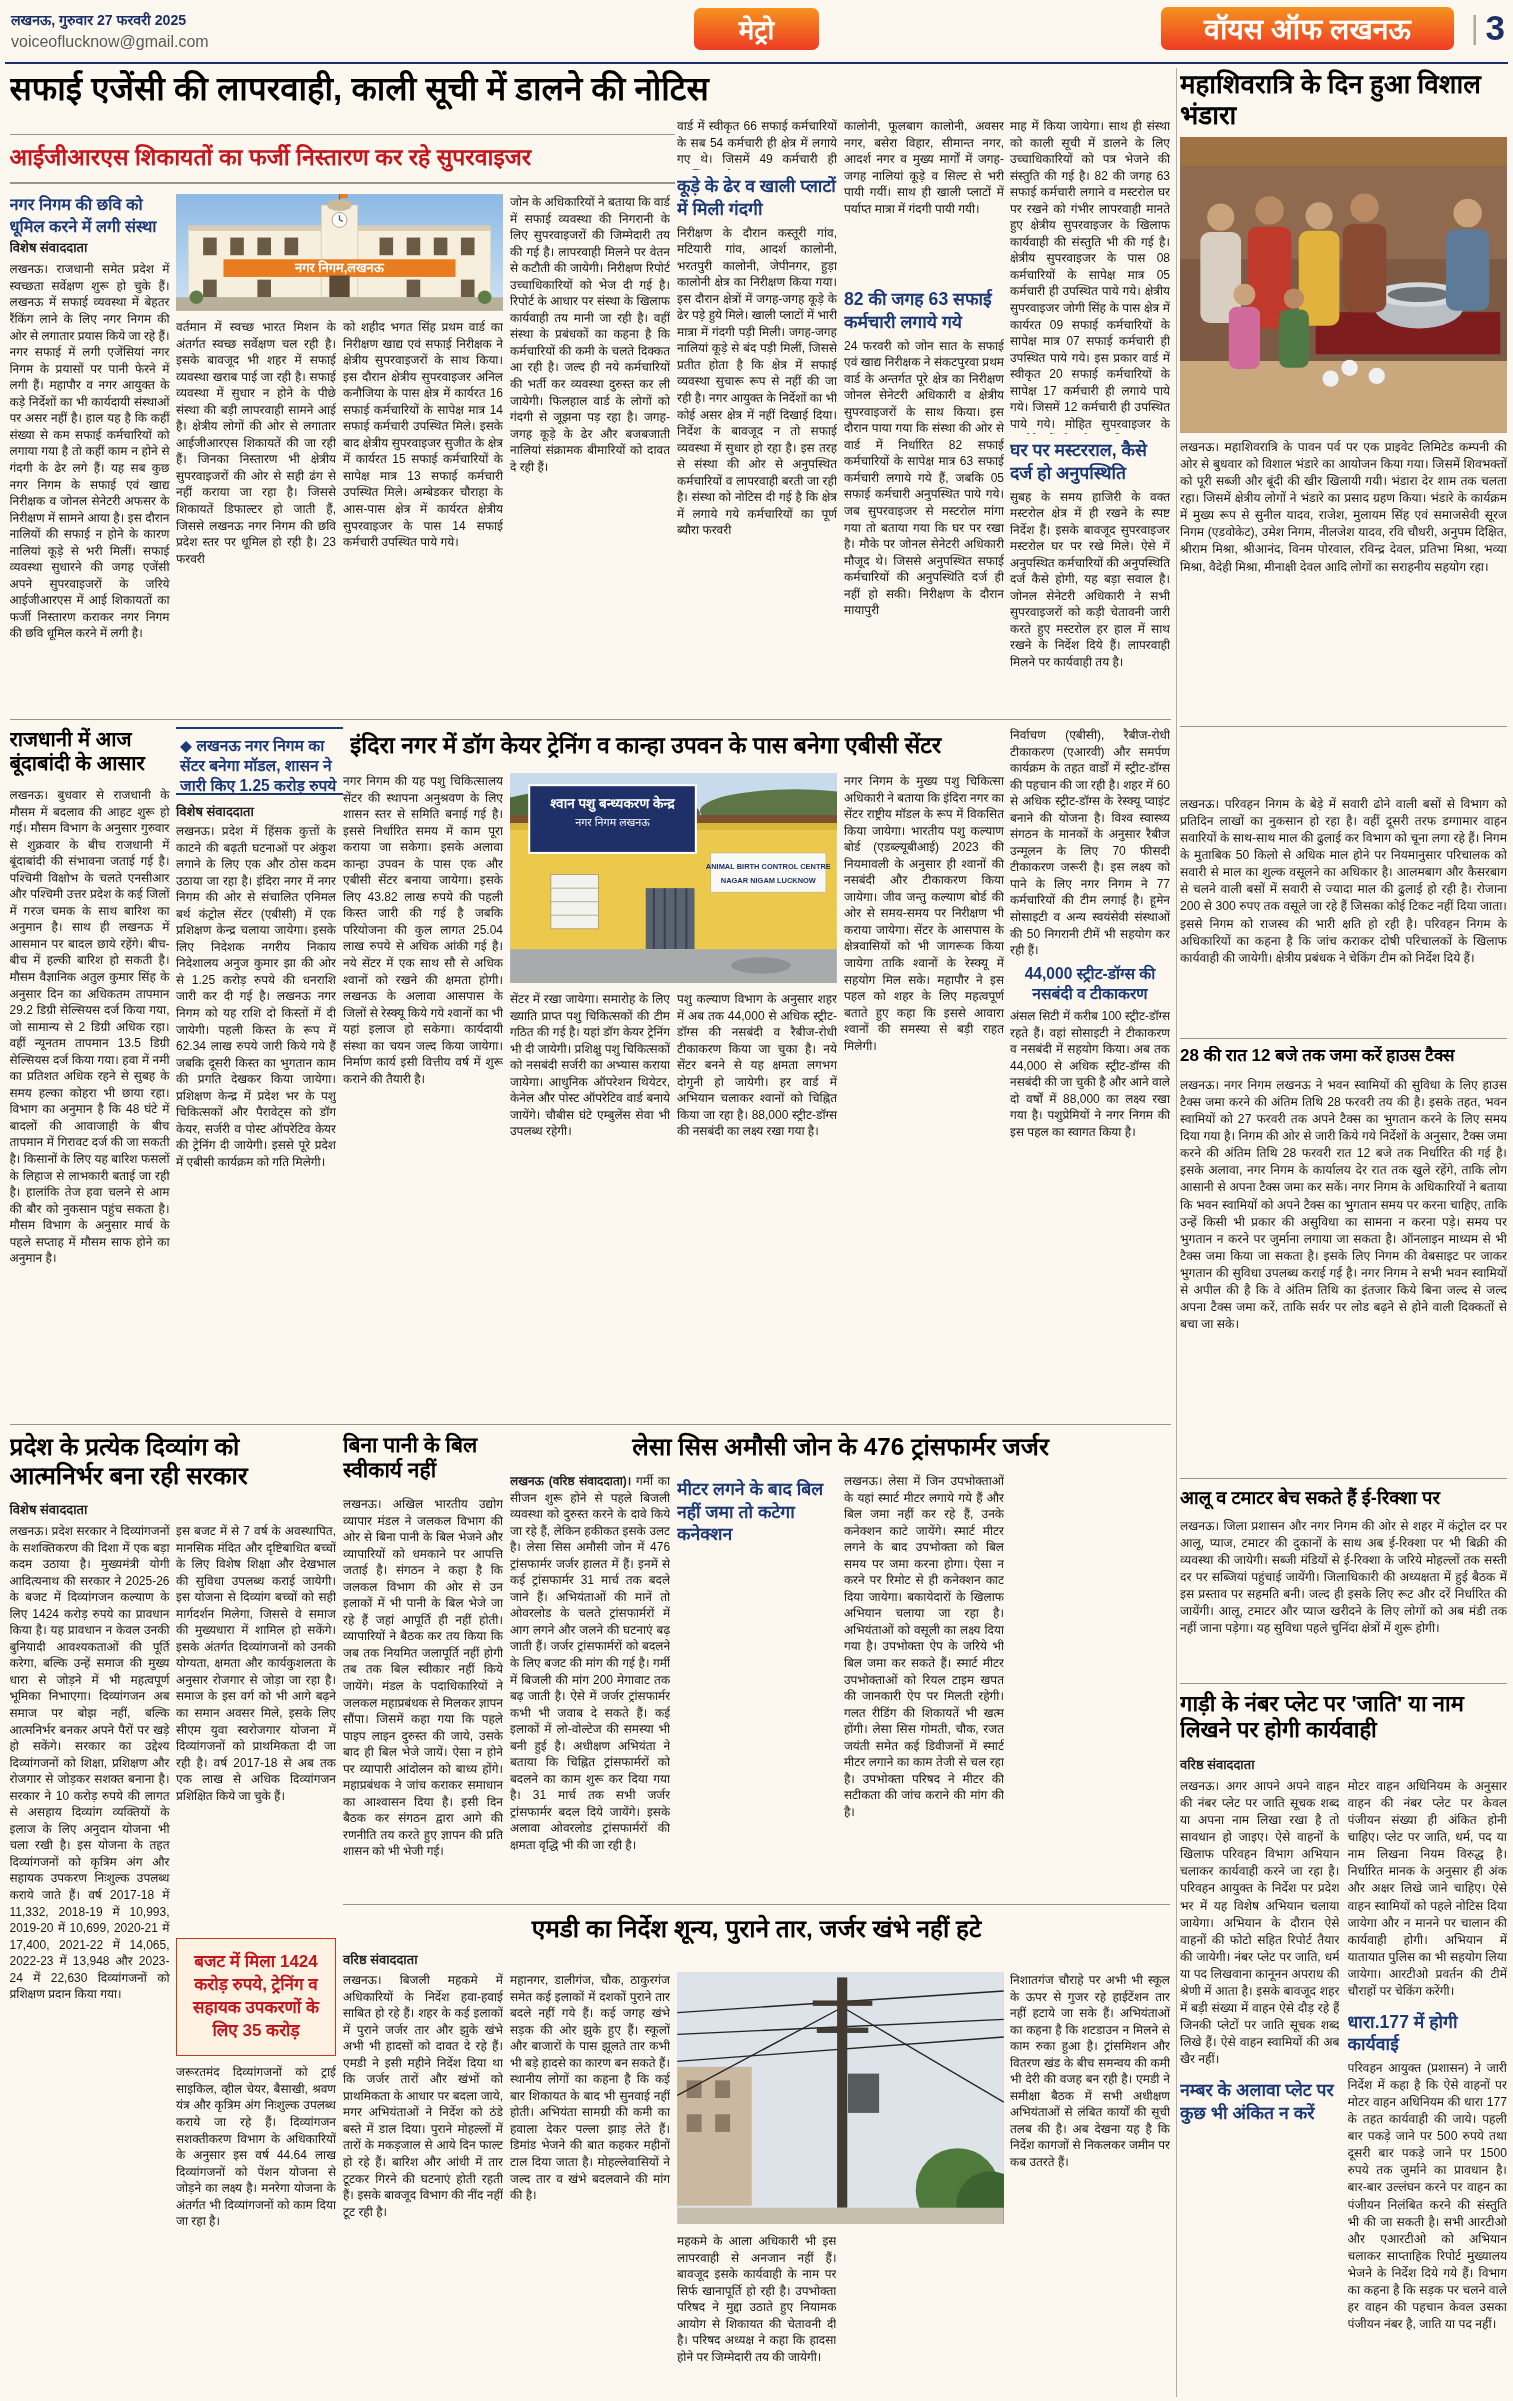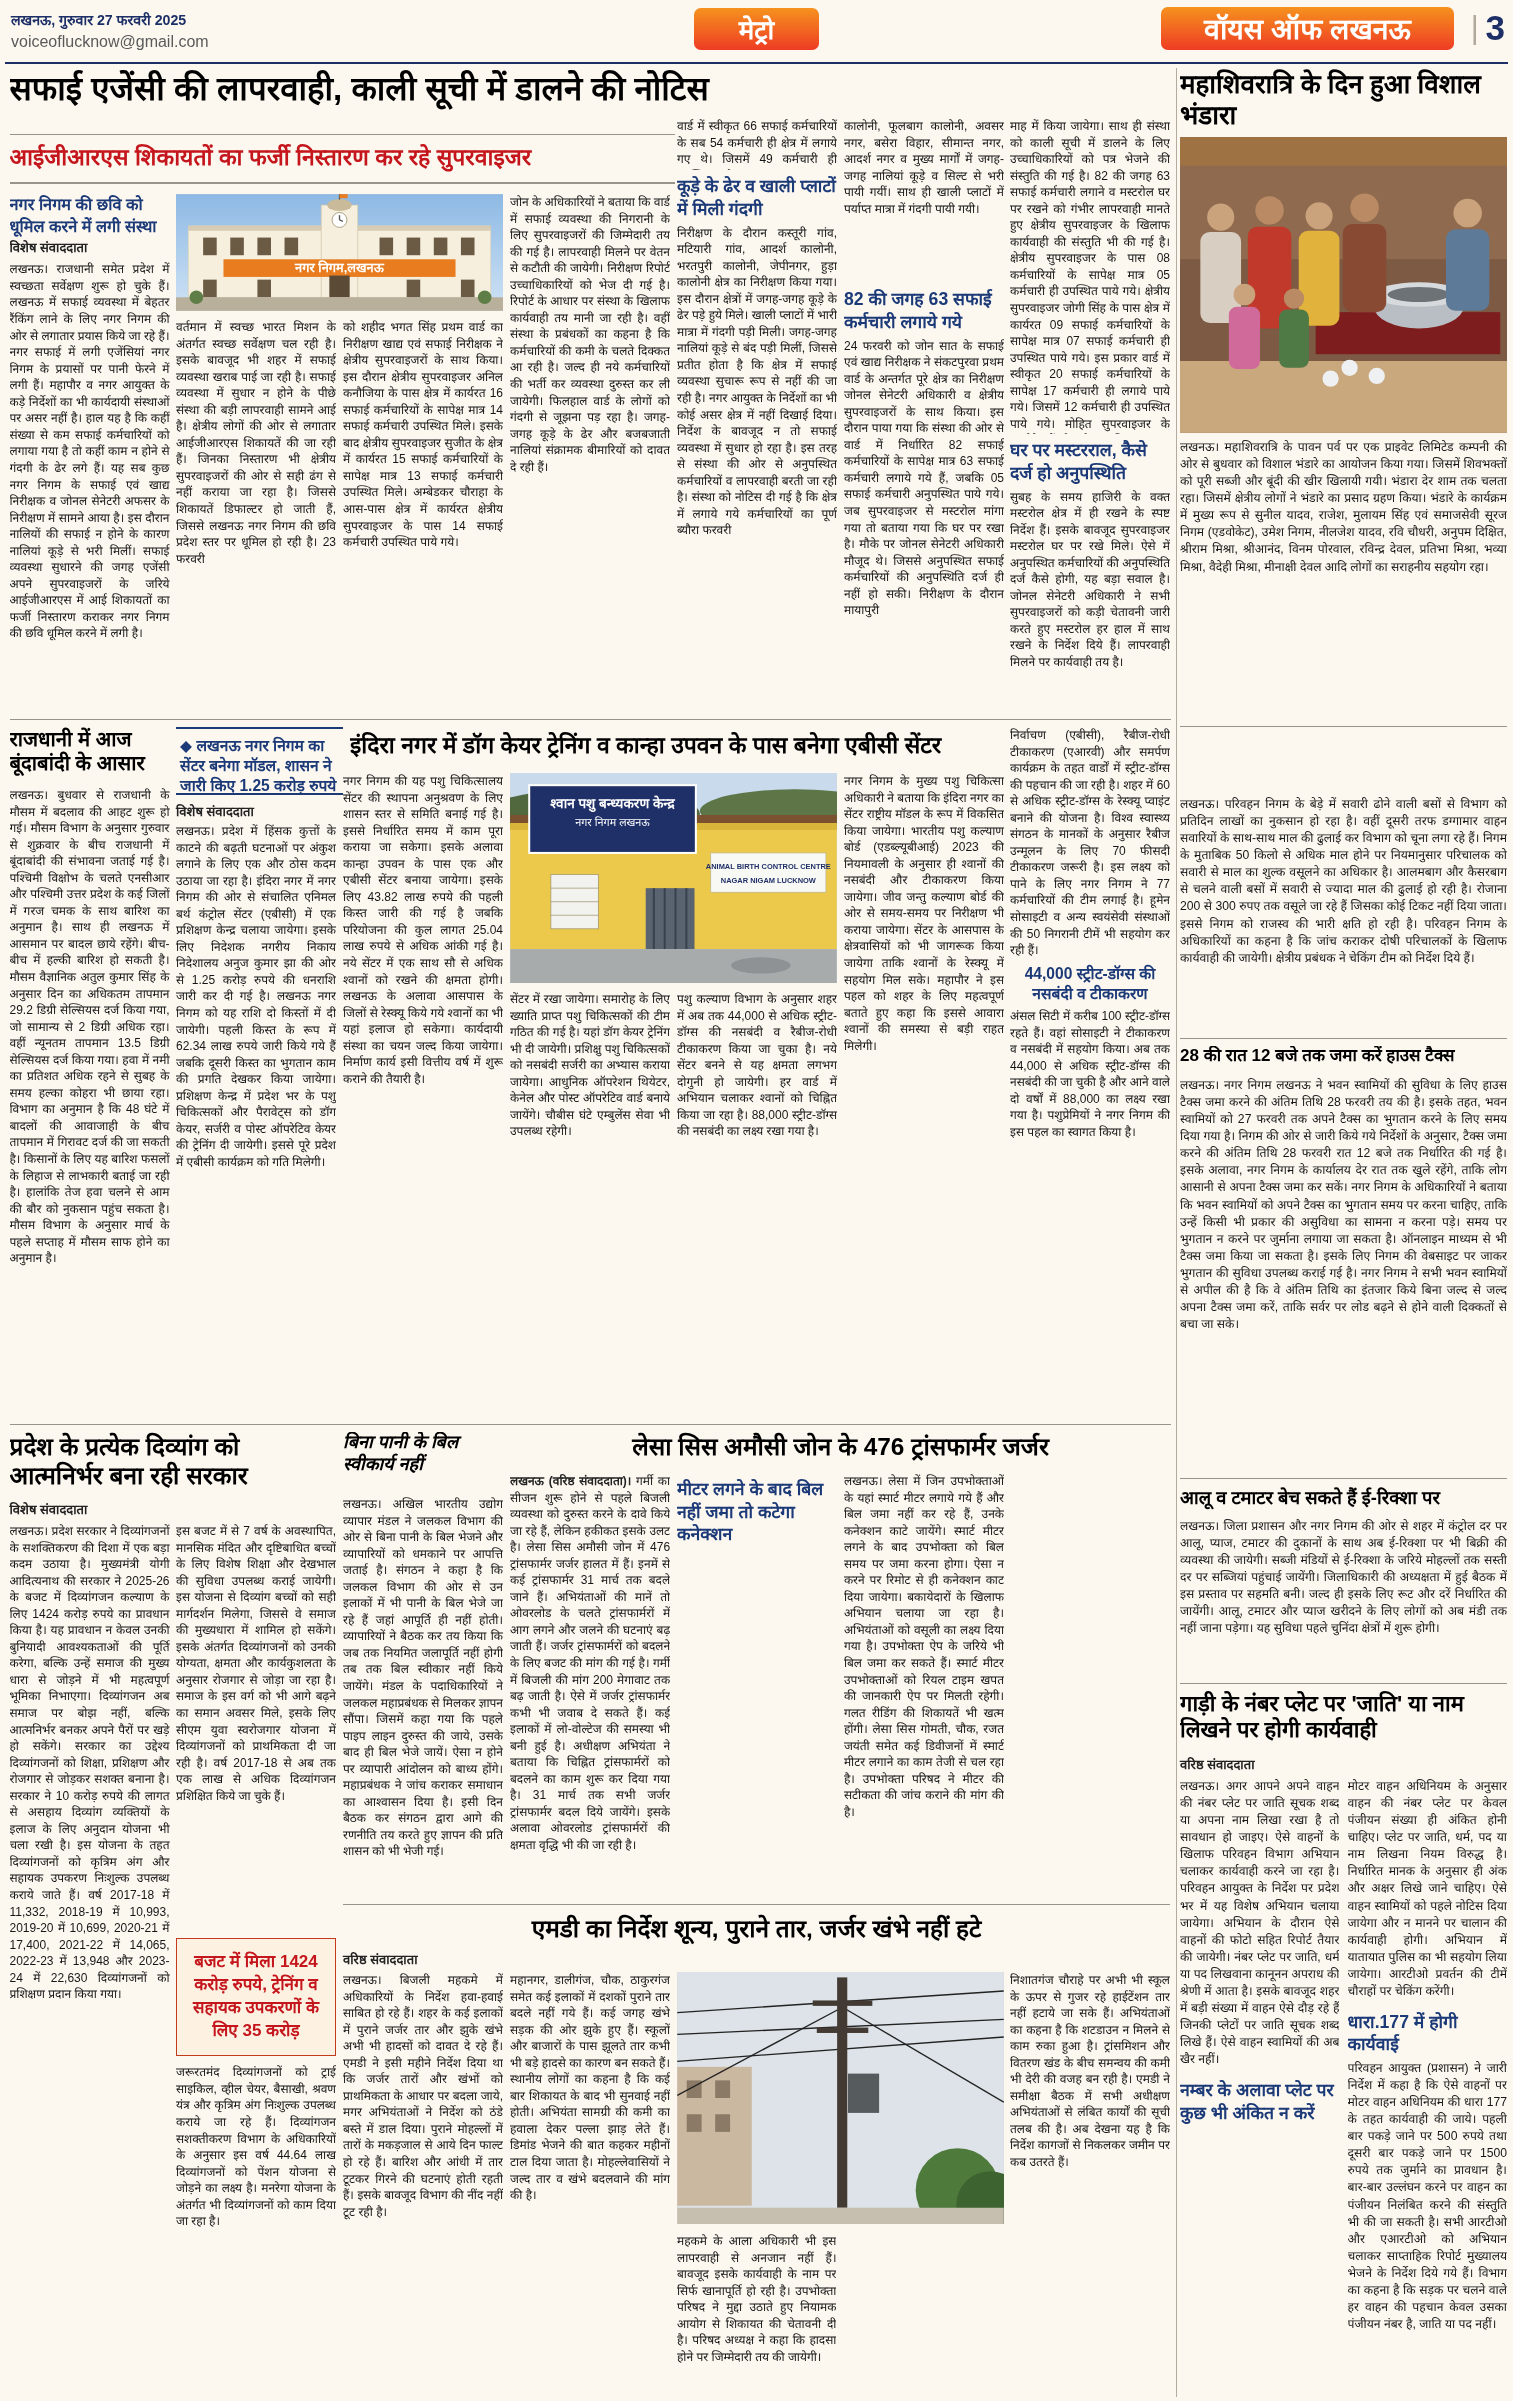--- a/index.html
+++ b/index.html
@@ -245,21 +245,21 @@
 
   <div class="abs story-head" style="left:9.5px;top:1432px;width:327px;height:62px;font-size:24.4px;">प्रदेश के प्रत्येक दिव्यांग को आत्मनिर्भर बना रही सरकार</div>
   <div class="abs byline" style="left:9.5px;top:1500px;width:160px;height:17.6px;">विशेष संवाददाता</div>
   <div class="abs body-text" style="left:9.5px;top:1523px;width:160px;height:868px;">लखनऊ। प्रदेश सरकार ने दिव्यांगजनों के सशक्तिकरण की दिशा में एक बड़ा कदम उठाया है। मुख्यमंत्री योगी आदित्यनाथ की सरकार ने 2025-26 के बजट में दिव्यांगजन कल्याण के लिए 1424 करोड़ रुपये का प्रावधान किया है। यह प्रावधान न केवल उनकी बुनियादी आवश्यकताओं की पूर्ति करेगा, बल्कि उन्हें समाज की मुख्य धारा से जोड़ने में भी महत्वपूर्ण भूमिका निभाएगा। दिव्यांगजन अब समाज पर बोझ नहीं, बल्कि आत्मनिर्भर बनकर अपने पैरों पर खड़े हो सकेंगे। सरकार का उद्देश्य दिव्यांगजनों को शिक्षा, प्रशिक्षण और रोजगार से जोड़कर सशक्त बनाना है। सरकार ने 10 करोड़ रुपये की लागत से असहाय दिव्यांग व्यक्तियों के इलाज के लिए अनुदान योजना भी चला रखी है। इस योजना के तहत दिव्यांगजनों को कृत्रिम अंग और सहायक उपकरण निःशुल्क उपलब्ध कराये जाते हैं। वर्ष 2017-18 में 11,332, 2018-19 में 10,993, 2019-20 में 10,699, 2020-21 में 17,400, 2021-22 में 14,065, 2022-23 में 13,948 और 2023-24 में 22,630 दिव्यांगजनों को प्रशिक्षण प्रदान किया गया।</div>
   <div class="abs" style="left:176px;top:1523px;width:160px;height:868px;overflow:hidden;">
     <div class="body-text" style="height:407px;">इस बजट में से 7 वर्ष के अवस्थापित, मानसिक मंदित और दृष्टिबाधित बच्चों के लिए विशेष शिक्षा और देखभाल की सुविधा उपलब्ध कराई जायेगी। इस योजना से दिव्यांग बच्चों को सही मार्गदर्शन मिलेगा, जिससे वे समाज की मुख्यधारा में शामिल हो सकेंगे। इसके अंतर्गत दिव्यांगजनों को उनकी योग्यता, क्षमता और कार्यकुशलता के अनुसार रोजगार से जोड़ा जा रहा है। समाज के इस वर्ग को भी आगे बढ़ने का समान अवसर मिले, इसके लिए सीएम युवा स्वरोजगार योजना में दिव्यांगजनों को प्राथमिकता दी जा रही है। वर्ष 2017-18 से अब तक एक लाख से अधिक दिव्यांगजन प्रशिक्षित किये जा चुके हैं।</div>
     <div class="budget-box">बजट में मिला 1424 करोड़ रुपये, ट्रेनिंग व सहायक उपकरणों के लिए 35 करोड़</div>
     <div class="body-text">जरूरतमंद दिव्यांगजनों को ट्राई साइकिल, व्हील चेयर, बैसाखी, श्रवण यंत्र और कृत्रिम अंग निःशुल्क उपलब्ध कराये जा रहे हैं। दिव्यांगजन सशक्तीकरण विभाग के अधिकारियों के अनुसार इस वर्ष 44.64 लाख दिव्यांगजनों को पेंशन योजना से जोड़ने का लक्ष्य है। मनरेगा योजना के अंतर्गत भी दिव्यांगजनों को काम दिया जा रहा है।</div>
   </div>
 
-  <div class="abs story-head" style="left:343px;top:1432px;width:160px;height:57px;font-size:18px;font-style:italic;">बिना पानी के बिल स्वीकार्य नहीं</div>
+  <div class="abs story-head" style="left:343px;top:1432px;width:160px;height:57px;font-size:21px;">बिना पानी के बिल स्वीकार्य नहीं</div>
   <div class="abs body-text" style="left:343px;top:1496px;width:160px;height:400px;">लखनऊ। अखिल भारतीय उद्योग व्यापार मंडल ने जलकल विभाग की ओर से बिना पानी के बिल भेजने और व्यापारियों को धमकाने पर आपत्ति जताई है। संगठन ने कहा है कि जलकल विभाग की ओर से उन इलाकों में भी पानी के बिल भेजे जा रहे हैं जहां आपूर्ति ही नहीं होती। व्यापारियों ने बैठक कर तय किया कि जब तक नियमित जलापूर्ति नहीं होगी तब तक बिल स्वीकार नहीं किये जायेंगे। मंडल के पदाधिकारियों ने जलकल महाप्रबंधक से मिलकर ज्ञापन सौंपा। जिसमें कहा गया कि पहले पाइप लाइन दुरुस्त की जाये, उसके बाद ही बिल भेजे जायें। ऐसा न होने पर व्यापारी आंदोलन को बाध्य होंगे। महाप्रबंधक ने जांच कराकर समाधान का आश्वासन दिया है। इसी दिन बैठक कर संगठन द्वारा आगे की रणनीति तय करते हुए ज्ञापन की प्रति शासन को भी भेजी गई।</div>
 
   <div class="abs story-head center" style="left:510px;top:1432px;width:661px;height:33px;font-size:24.4px;white-space:nowrap;">लेसा सिस अमौसी जोन के 476 ट्रांसफार्मर जर्जर</div>
   <div class="abs cols4" style="left:510px;top:1473px;width:661px;height:425px;overflow:hidden;">
     <p class="body-text"><span class="byline" style="font-size:12px;">लखनऊ (वरिष्ठ संवाददाता)।</span> <span>गर्मी का सीजन शुरू होने से पहले बिजली व्यवस्था को दुरुस्त करने के दावे किये जा रहे हैं, लेकिन हकीकत इसके उलट है। लेसा सिस अमौसी जोन में 476 ट्रांसफार्मर जर्जर हालत में हैं। इनमें से कई ट्रांसफार्मर 31 मार्च तक बदले जाने हैं। अभियंताओं की मानें तो ओवरलोड के चलते ट्रांसफार्मरों में आग लगने और जलने की घटनाएं बढ़ जाती हैं। जर्जर ट्रांसफार्मरों को बदलने के लिए बजट की मांग की गई है। गर्मी में बिजली की मांग 200 मेगावाट तक बढ़ जाती है। ऐसे में जर्जर ट्रांसफार्मर कभी भी जवाब दे सकते हैं। कई इलाकों में लो-वोल्टेज की समस्या भी बनी हुई है। अधीक्षण अभियंता ने बताया कि चिह्नित ट्रांसफार्मरों को बदलने का काम शुरू कर दिया गया है। 31 मार्च तक सभी जर्जर ट्रांसफार्मर बदल दिये जायेंगे। इसके अलावा ओवरलोड ट्रांसफार्मरों की क्षमता वृद्धि भी की जा रही है।</span></p>
     <h4 class="sub-head">मीटर लगने के बाद बिल नहीं जमा तो कटेगा कनेक्शन</h4>
     <p class="body-text">लखनऊ। लेसा में जिन उपभोक्ताओं के यहां स्मार्ट मीटर लगाये गये हैं और बिल जमा नहीं कर रहे हैं, उनके कनेक्शन काटे जायेंगे। स्मार्ट मीटर लगने के बाद उपभोक्ता को बिल समय पर जमा करना होगा। ऐसा न करने पर रिमोट से ही कनेक्शन काट दिया जायेगा। बकायेदारों के खिलाफ अभियान चलाया जा रहा है। अभियंताओं को वसूली का लक्ष्य दिया गया है। उपभोक्ता ऐप के जरिये भी बिल जमा कर सकते हैं। स्मार्ट मीटर उपभोक्ताओं को रियल टाइम खपत की जानकारी ऐप पर मिलती रहेगी। गलत रीडिंग की शिकायतें भी खत्म होंगी। लेसा सिस गोमती, चौक, रजत जयंती समेत कई डिवीजनों में स्मार्ट मीटर लगाने का काम तेजी से चल रहा है। उपभोक्ता परिषद ने मीटर की सटीकता की जांच कराने की मांग की है।</p>
   </div>
 
   <div class="abs rule" style="left:343px;top:1904px;width:827px;height:0.7px;"></div>

